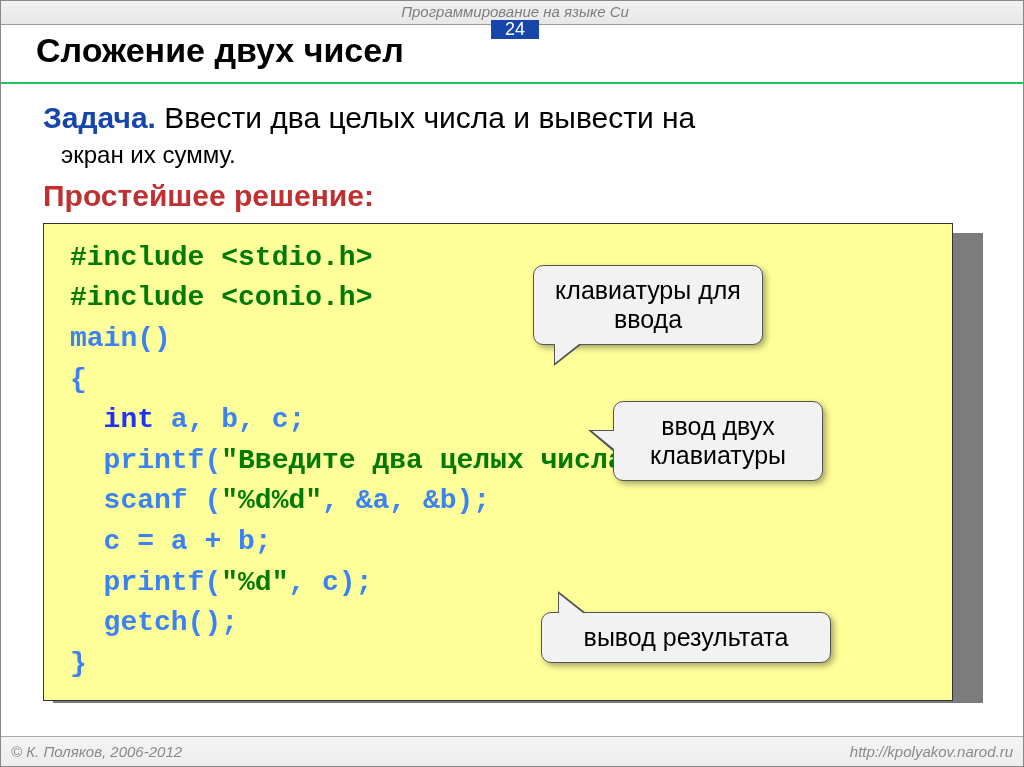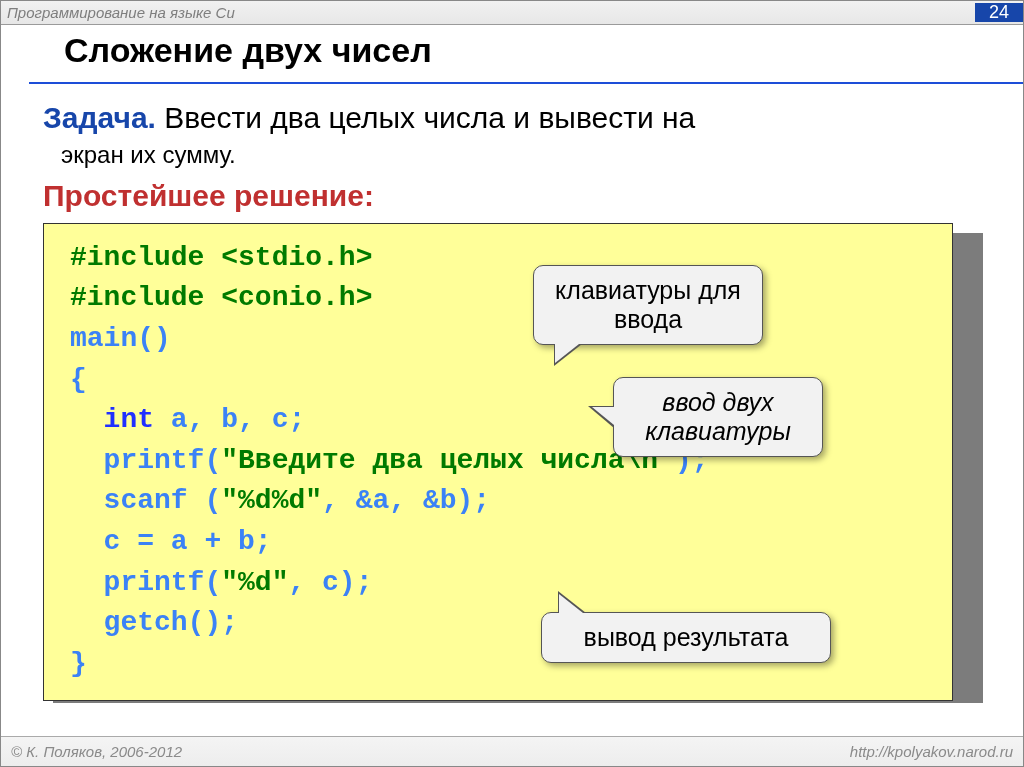--- a/index.html
+++ b/index.html
@@ -3,29 +3,29 @@
 <meta charset="utf-8">
 <style>
   * { box-sizing: border-box; margin: 0; padding: 0; }
   html, body { width: 1024px; height: 767px; font-family: Arial, sans-serif; }
   body { background: #fff; display: flex; flex-direction: column; border: 1px solid #888; }
 
   .header {
     background: linear-gradient(#f1f1f1, #e7e7e7);
     border-bottom: 1px solid #9a9a9a;
     display: flex; align-items: center; justify-content: space-between;
-    padding: 2px 0 2px 6px; height: 24px;
+    padding: 2px 0 2px 6px; height: 24px; flex-direction: column;
   }
   .header .breadcrumb { color: #7e7e7e; font-style: italic; font-size: 15px; }
   .header .pagenum {
     background: #1746aa; color: #fff; font-weight: normal;
     font-size: 18px; padding: 1px 14px; height: 100%; display:flex; align-items:center;
   }
 
-  .title-row { padding: 6px 0 12px 35px; border-bottom: 2px solid #1d4ed8; margin-left: 28px; }
+  .title-row { padding: 6px 0 12px 35px; border-bottom: 2px solid #22c55e; }
   .title-row h1 { color: #000; font-size: 34px; font-weight: bold; }
 
   .content { padding: 14px 42px 10px 42px; position: relative; flex: 1; }
   .task-line { font-size: 30px; line-height: 1.35; }
   .task-word { color: #1746aa; font-weight: bold; }
   .task-rest { color: #000; }
   .task-cont { font-size: 24px; padding-left: 18px; line-height: 1.35; }
   .solution { color: #c03030; font-size: 30px; font-weight: bold; margin-top: 8px; }
 
   .code-wrap { position: relative; margin-top: 10px; }
@@ -65,21 +65,21 @@
   .tail-tl  { top: -22px; left: 16px; border-bottom: 22px solid #555; border-left: 0; border-right: 28px solid transparent; }
   .tail-tl2 { top: -19px; left: 17px; border-bottom: 19px solid #f2f2f2; border-left: 0; border-right: 24px solid transparent; }
 
   .footer {
     border-top: 1px solid #aaa; background: linear-gradient(#f4f4f4,#ededed);
     display: flex; justify-content: space-between; align-items: center;
     padding: 3px 10px; height: 30px; color: #8a8a8a; font-style: italic; font-size: 15px;
   }
 
   #c1 { top: 42px; left: 490px; width: 230px; }
-  #c2 { top: 154px; left: 570px; width: 210px; font-style: italic; }
+  #c2 { top: 178px; left: 570px; width: 210px; }
   #c3 { top: 389px; left: 498px; width: 290px; }
 </style>
 </head>
 <body>
 
 <div class="header">
   <span class="breadcrumb">Программирование на языке Си</span>
   <span class="pagenum">24</span>
 </div>
 

